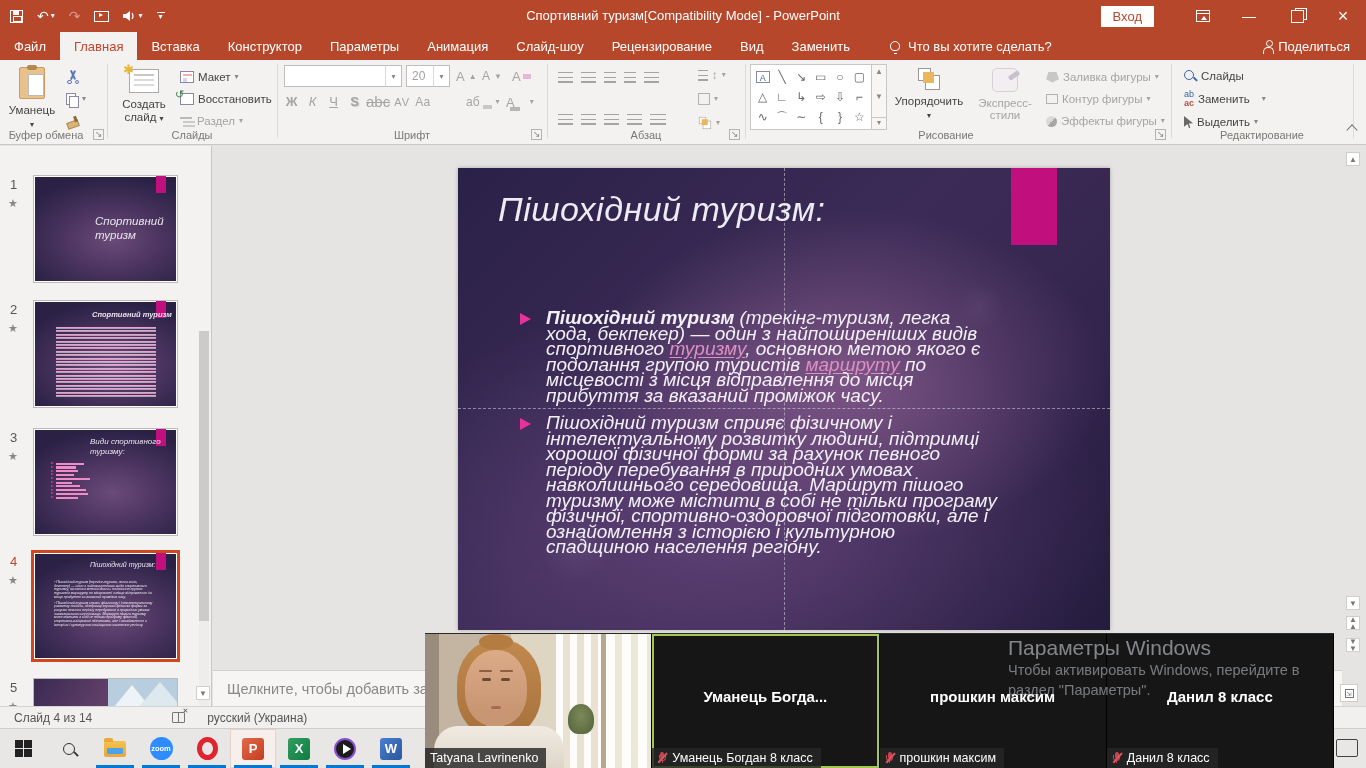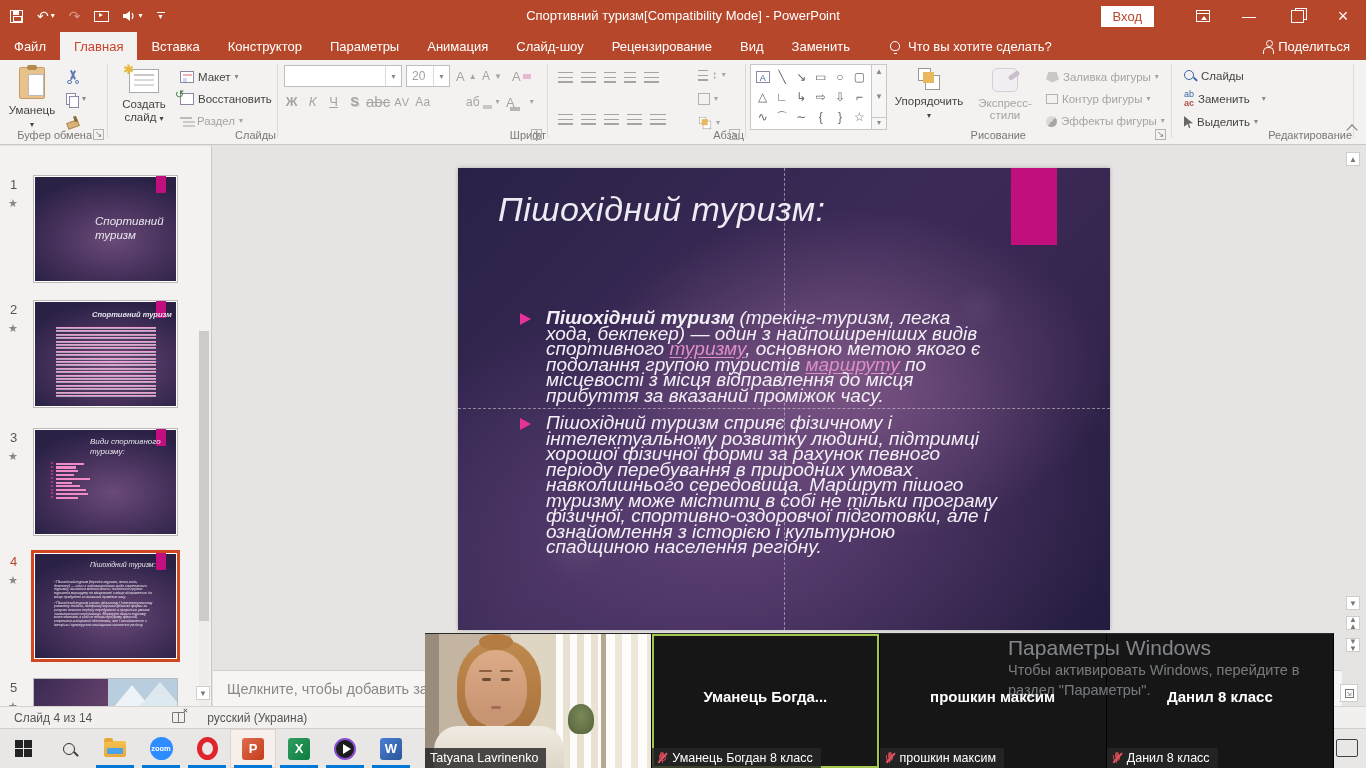--- a/index.html
+++ b/index.html
@@ -38,21 +38,21 @@
   .i-bulb:after{content:"";position:absolute;left:2.5px;bottom:-3.5px;width:3px;height:2.5px;border-bottom:1.5px solid #fff;}
   .share{margin-left:auto;display:flex;align-items:center;gap:6px;padding-right:16px;}
   .i-person{width:9px;height:9px;position:relative;margin-top:4px;}
   .i-person:before{content:"";position:absolute;left:2.5px;top:-4px;width:5px;height:5px;border-radius:50%;border:1.2px solid #fff;}
   .i-person:after{content:"";position:absolute;left:0;top:3px;width:9px;height:6px;border-radius:5px 5px 0 0;border:1.2px solid #fff;border-bottom:none;}
 
   
   .ribbon{position:absolute;left:0;top:60px;width:1366px;height:85px;background:#f4f2f0;border-bottom:1px solid #c9c7c5;color:#444;font-size:11.5px;}
   .rgroup{position:absolute;top:0;height:84px;}
   .rgsep{position:absolute;top:4px;height:74px;width:1px;background:#dddbd9;}
-  .glabel{position:absolute;bottom:3px;left:0;right:0;text-align:right;font-size:11px;color:#7a7874;}
+  .glabel{position:absolute;bottom:3px;left:0;right:0;text-align:center;font-size:11px;color:#7a7874;}
   .launch{position:absolute;bottom:4px;font-size:9px;color:#8a8886;width:11px;height:11px;border:1px solid #b5b3b1;line-height:9px;text-align:center;}
   .bigbtn{position:absolute;top:3px;width:56px;height:72px;text-align:center;cursor:default;}
   .bigbtn .lbl{margin-top:3px;line-height:13px;}
   .smbtn{position:absolute;display:flex;align-items:center;gap:4px;height:22px;cursor:default;white-space:nowrap;}
   .gray{color:#a6a4a2;}
   .i-clipboard{display:inline-block;width:26px;height:32px;background:#e8c28a;border:1px solid #c89c62;border-radius:2px;position:relative;margin-top:4px;}
   .i-clipboard:before{content:"";position:absolute;left:7px;top:-3px;width:10px;height:5px;background:#b08a50;border-radius:2px;}
   .i-clipboard:after{content:"";position:absolute;left:8px;top:6px;width:14px;height:20px;background:#fff;border:1px solid #bbb;}
   .i-cut{position:relative;width:14px;height:14px;}
   .i-cut:before,.i-cut:after{content:"";position:absolute;left:6px;top:0;width:1.6px;height:10px;background:#5a78b4;}

